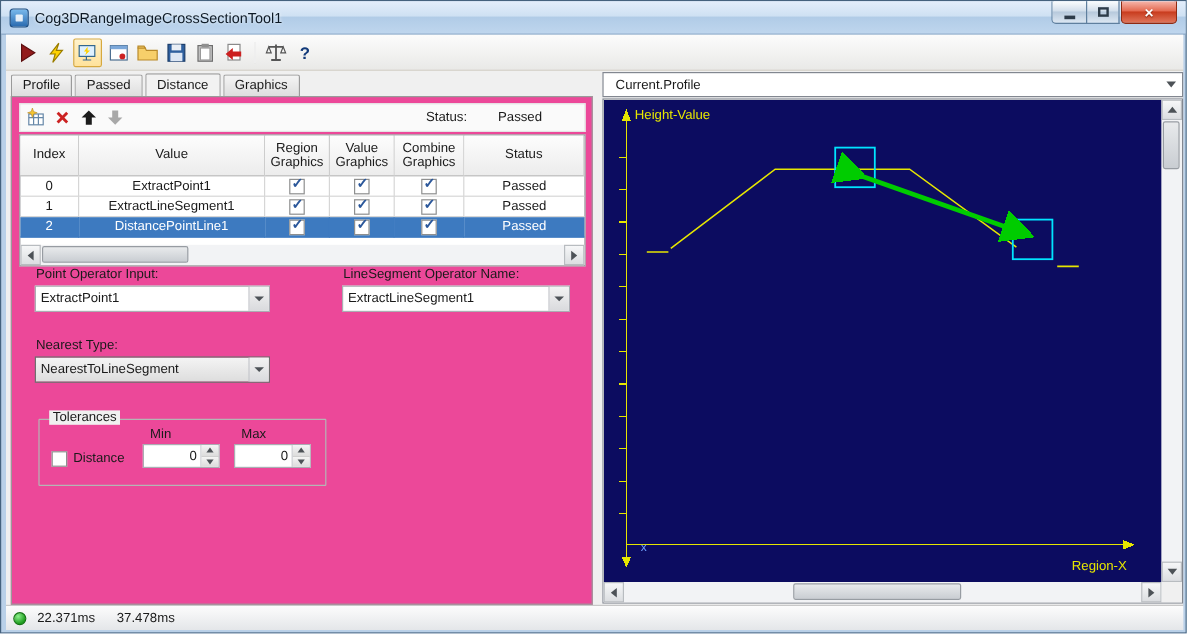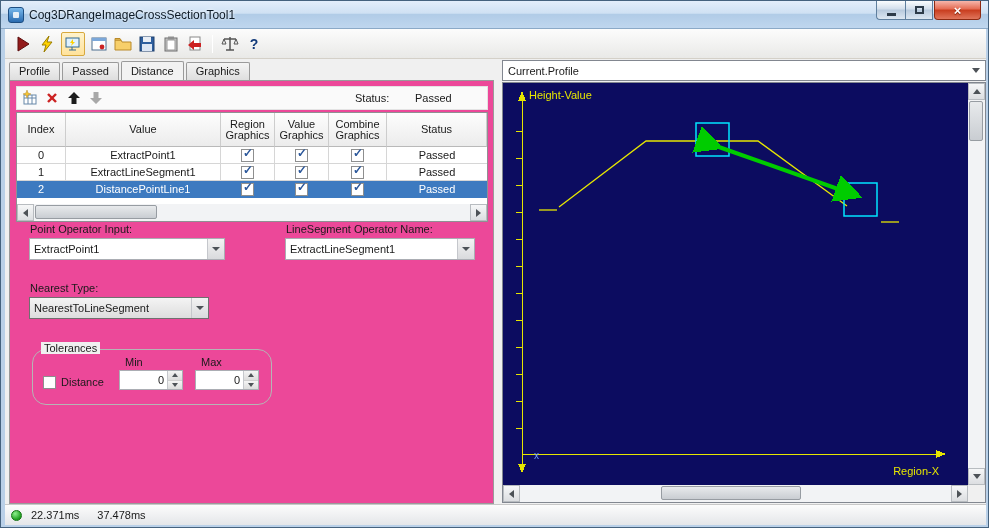--- a/index.html
+++ b/index.html
@@ -96,37 +96,37 @@
   
   .lbl { position:absolute; white-space:nowrap; }
   .combo { position:absolute; height:22px; background:#fff; border:1px solid #abadb3;
     display:flex; align-items:center; }
   .combo .val { flex:1; padding-left:4px; white-space:nowrap; overflow:hidden; }
   .combo .drop { width:17px; height:100%; border-left:1px solid #c5c7cc;
     background:linear-gradient(180deg,#f3f3f3,#d9dadd);
     display:flex; align-items:center; justify-content:center; }
   .combo.list { background:linear-gradient(180deg,#f4f4f4,#dddddd); border-color:#707070; }
   .combo .drop .tri.down { border-left-width:4px; border-right-width:4px; border-top-width:4px; }
-  .groupbox { position:absolute; border:1px solid #b5b5b5; border-radius:14px; }
+  .groupbox { position:absolute; border:1px solid #b5b5b5; border-radius:1px; }
   .groupbox .legend { position:absolute; top:-8px; left:8px; background:#f0f0f0; padding:0 3px; }
   .chk { position:absolute; width:13px; height:13px; background:#fff; border:1px solid #8e8f8f; }
   .spinner { position:absolute; width:64px; height:20px; background:#fff; border:1px solid #abadb3; }
   .spinner .sval { position:absolute; right:18px; top:3px; }
   .spinner .sbtns { position:absolute; right:0; top:0; width:15px; height:100%;
     border-left:1px solid #c5c7cc; display:flex; flex-direction:column; }
   .spinner .sbtn { flex:1; background:linear-gradient(180deg,#f4f4f4,#dcdcdc);
     display:flex; align-items:center; justify-content:center; border-bottom:1px solid #cfcfcf; }
   .spinner .sbtn:last-child { border-bottom:none; }
   .spinner .tri.up   { border-left-width:3px; border-right-width:3px; border-bottom-width:4px; }
   .spinner .tri.down { border-left-width:3px; border-right-width:3px; border-top-width:4px; }
 
   
   .profile-combo { position:absolute; left:501px; top:59px; width:484px; height:21px;
     background:#fff; border:1px solid #828790; display:flex; align-items:center; }
-  .profile-combo .val { flex:1; padding-left:5px; }
+  .profile-combo .val { flex:1; padding-left:10px; }
   .profile-combo .drop-flat { width:18px; display:flex; align-items:center; justify-content:center; }
   .display { position:absolute; left:501px; top:81px; width:484px; height:421px;
     background:#ffffff; border:1px solid #828790; }
   .canvas-wrap { position:absolute; left:0; top:0; width:465px; height:402px; }
   .v-scroll { position:absolute; right:0; top:0; width:17px; height:402px; }
   .h-scroll-r { position:absolute; left:0; bottom:0; width:465px; height:17px; }
   .sb-corner { position:absolute; right:0; bottom:0; width:17px; height:17px; background:#f0f0f0; }
 
   
   .statusbar { position:absolute; left:4px; top:503px; width:981px; height:21px;
@@ -345,21 +345,21 @@
 
     <div class="lbl" style="left:276px;top:142px;">LineSegment Operator Name:</div>
     <div class="combo" style="left:275px;top:157px;width:190px;">
       <div class="val">ExtractLineSegment1</div>
       <div class="drop">
           <div class="tri down"></div>
         </div>
     </div>
 
     <div class="lbl" style="left:20px;top:201px;">Nearest Type:</div>
-    <div class="combo list" style="left:19px;top:216px;width:180px;">
+    <div class="combo list" style="left:19px;top:216px;width:196px;">
       <div class="val">NearestToLineSegment</div>
       <div class="drop">
           <div class="tri down"></div>
         </div>
     </div>
 
     <div class="groupbox" style="left:22px;top:268px;width:240px;height:56px;">
       <div class="legend">Tolerances</div>
       <div class="chk" style="left:10px;top:26px;"></div>
       <div class="lbl" style="left:28px;top:26px;">Distance</div>

